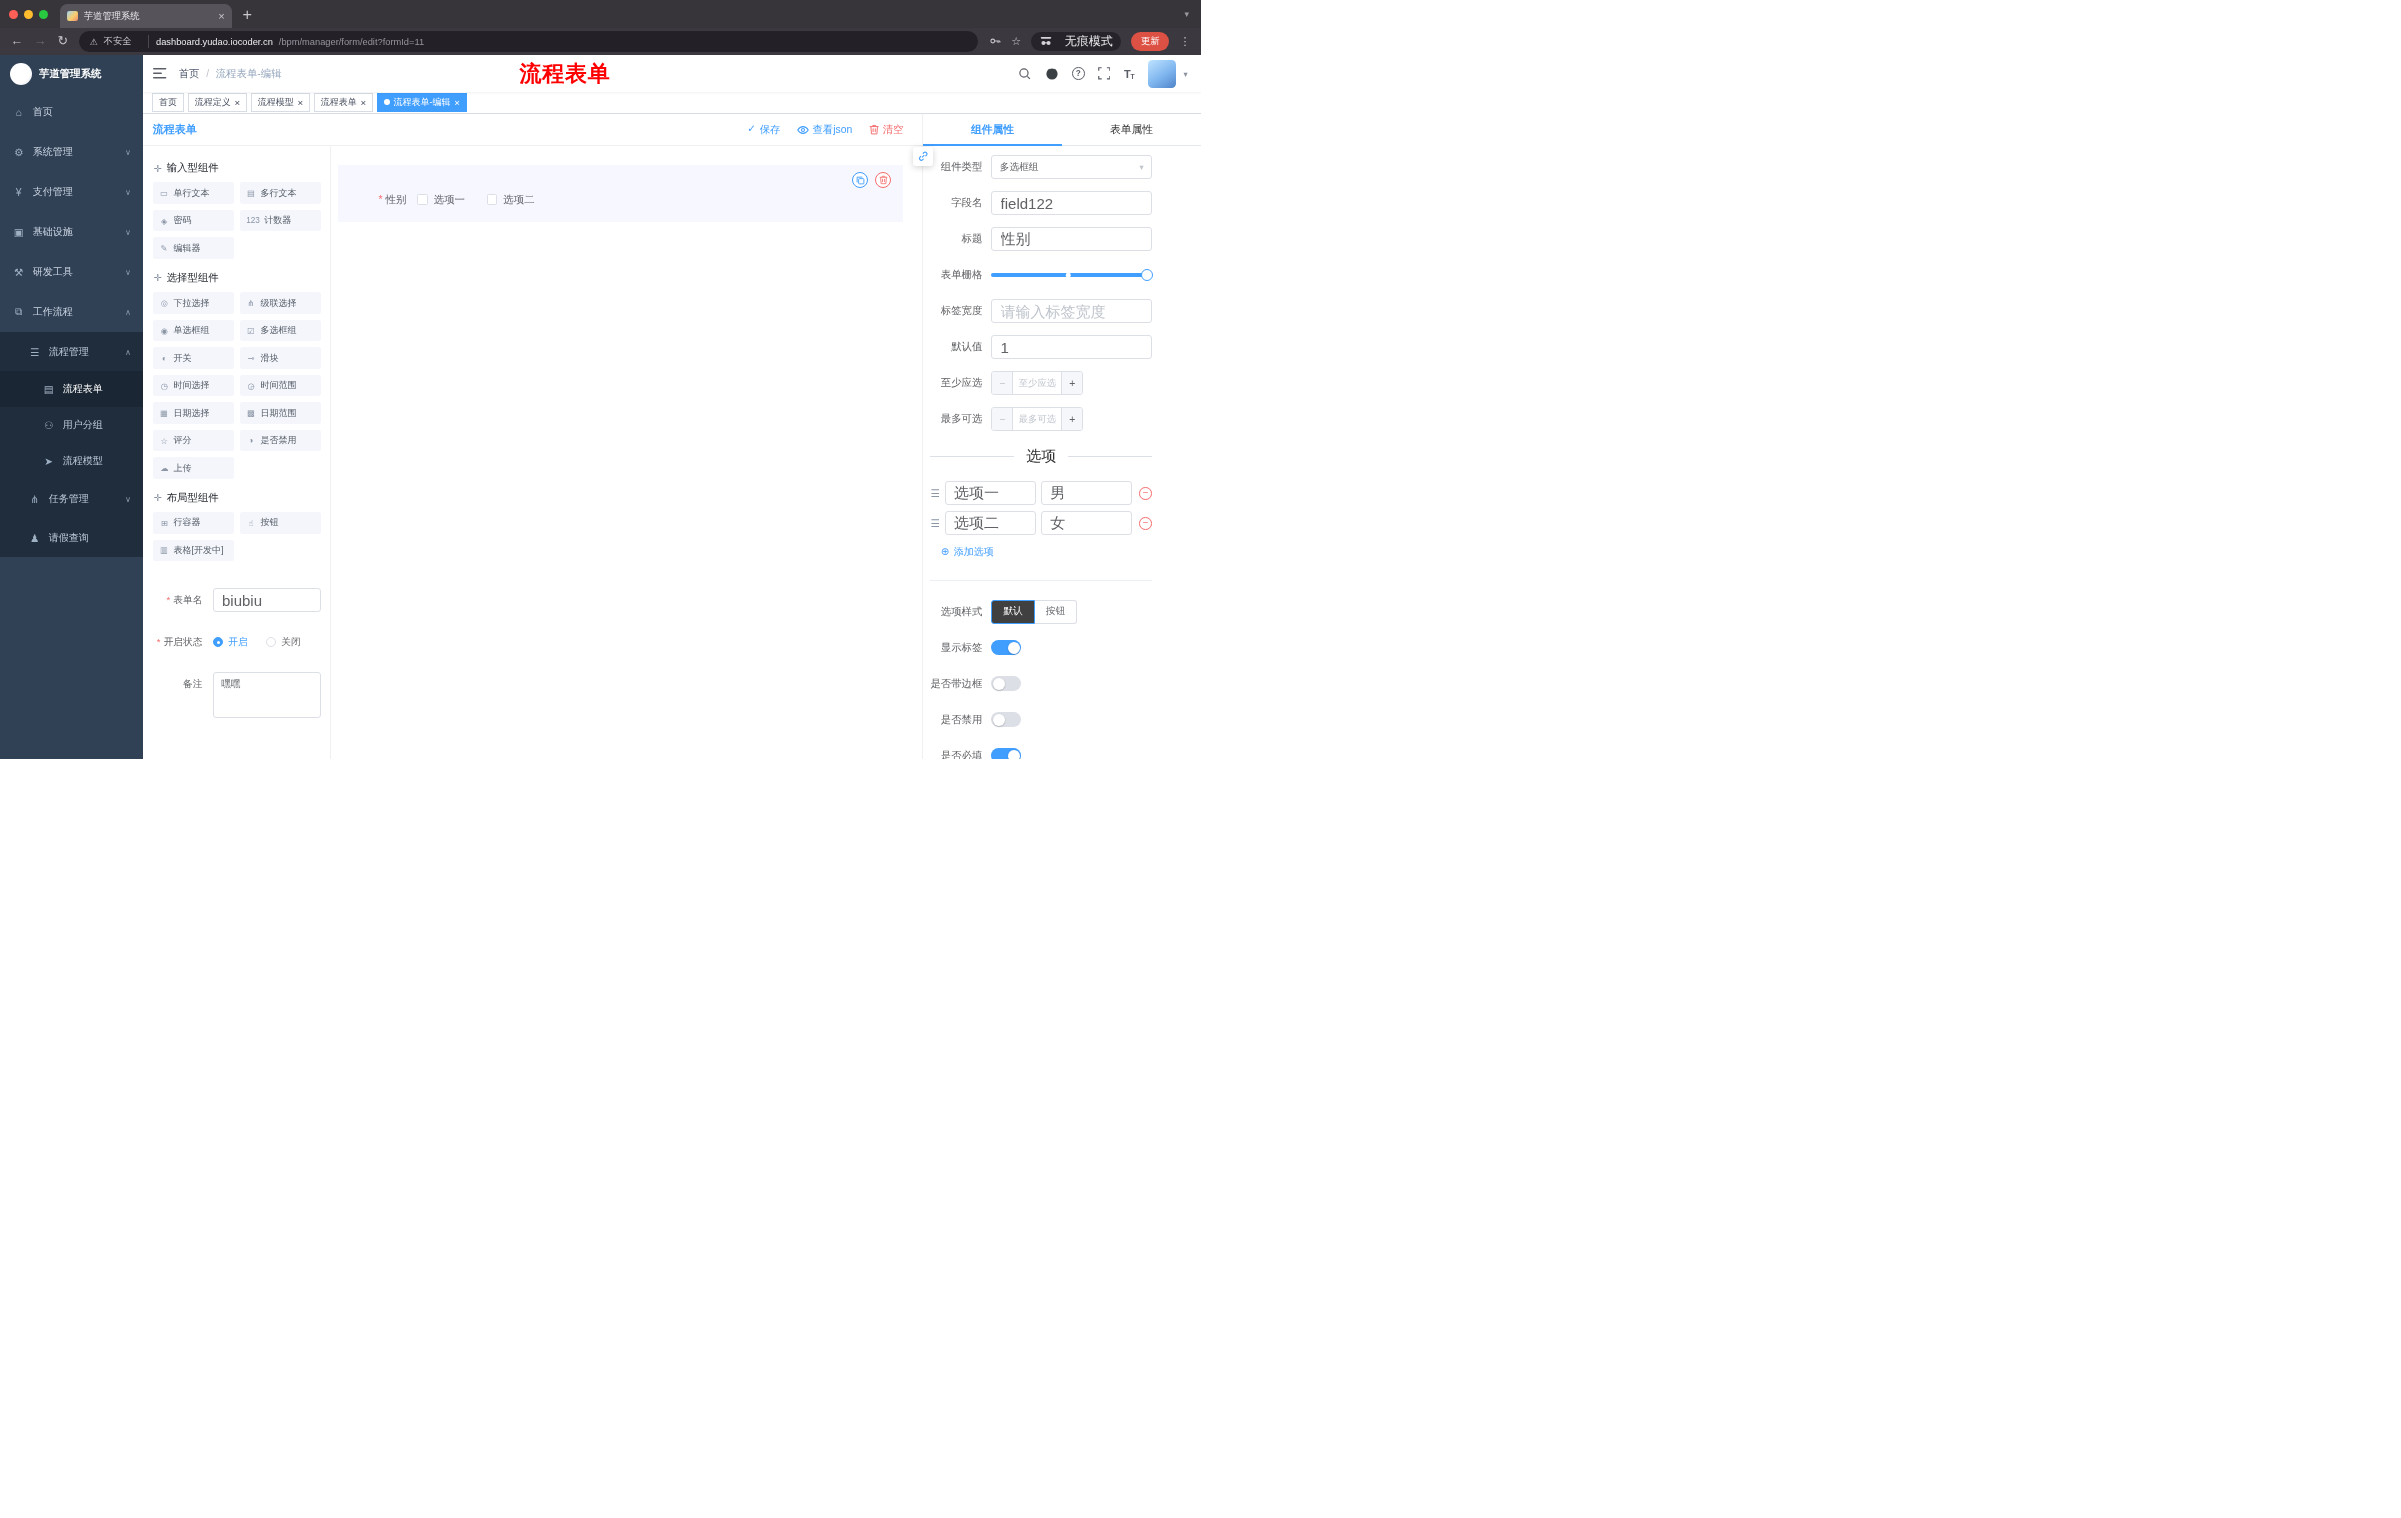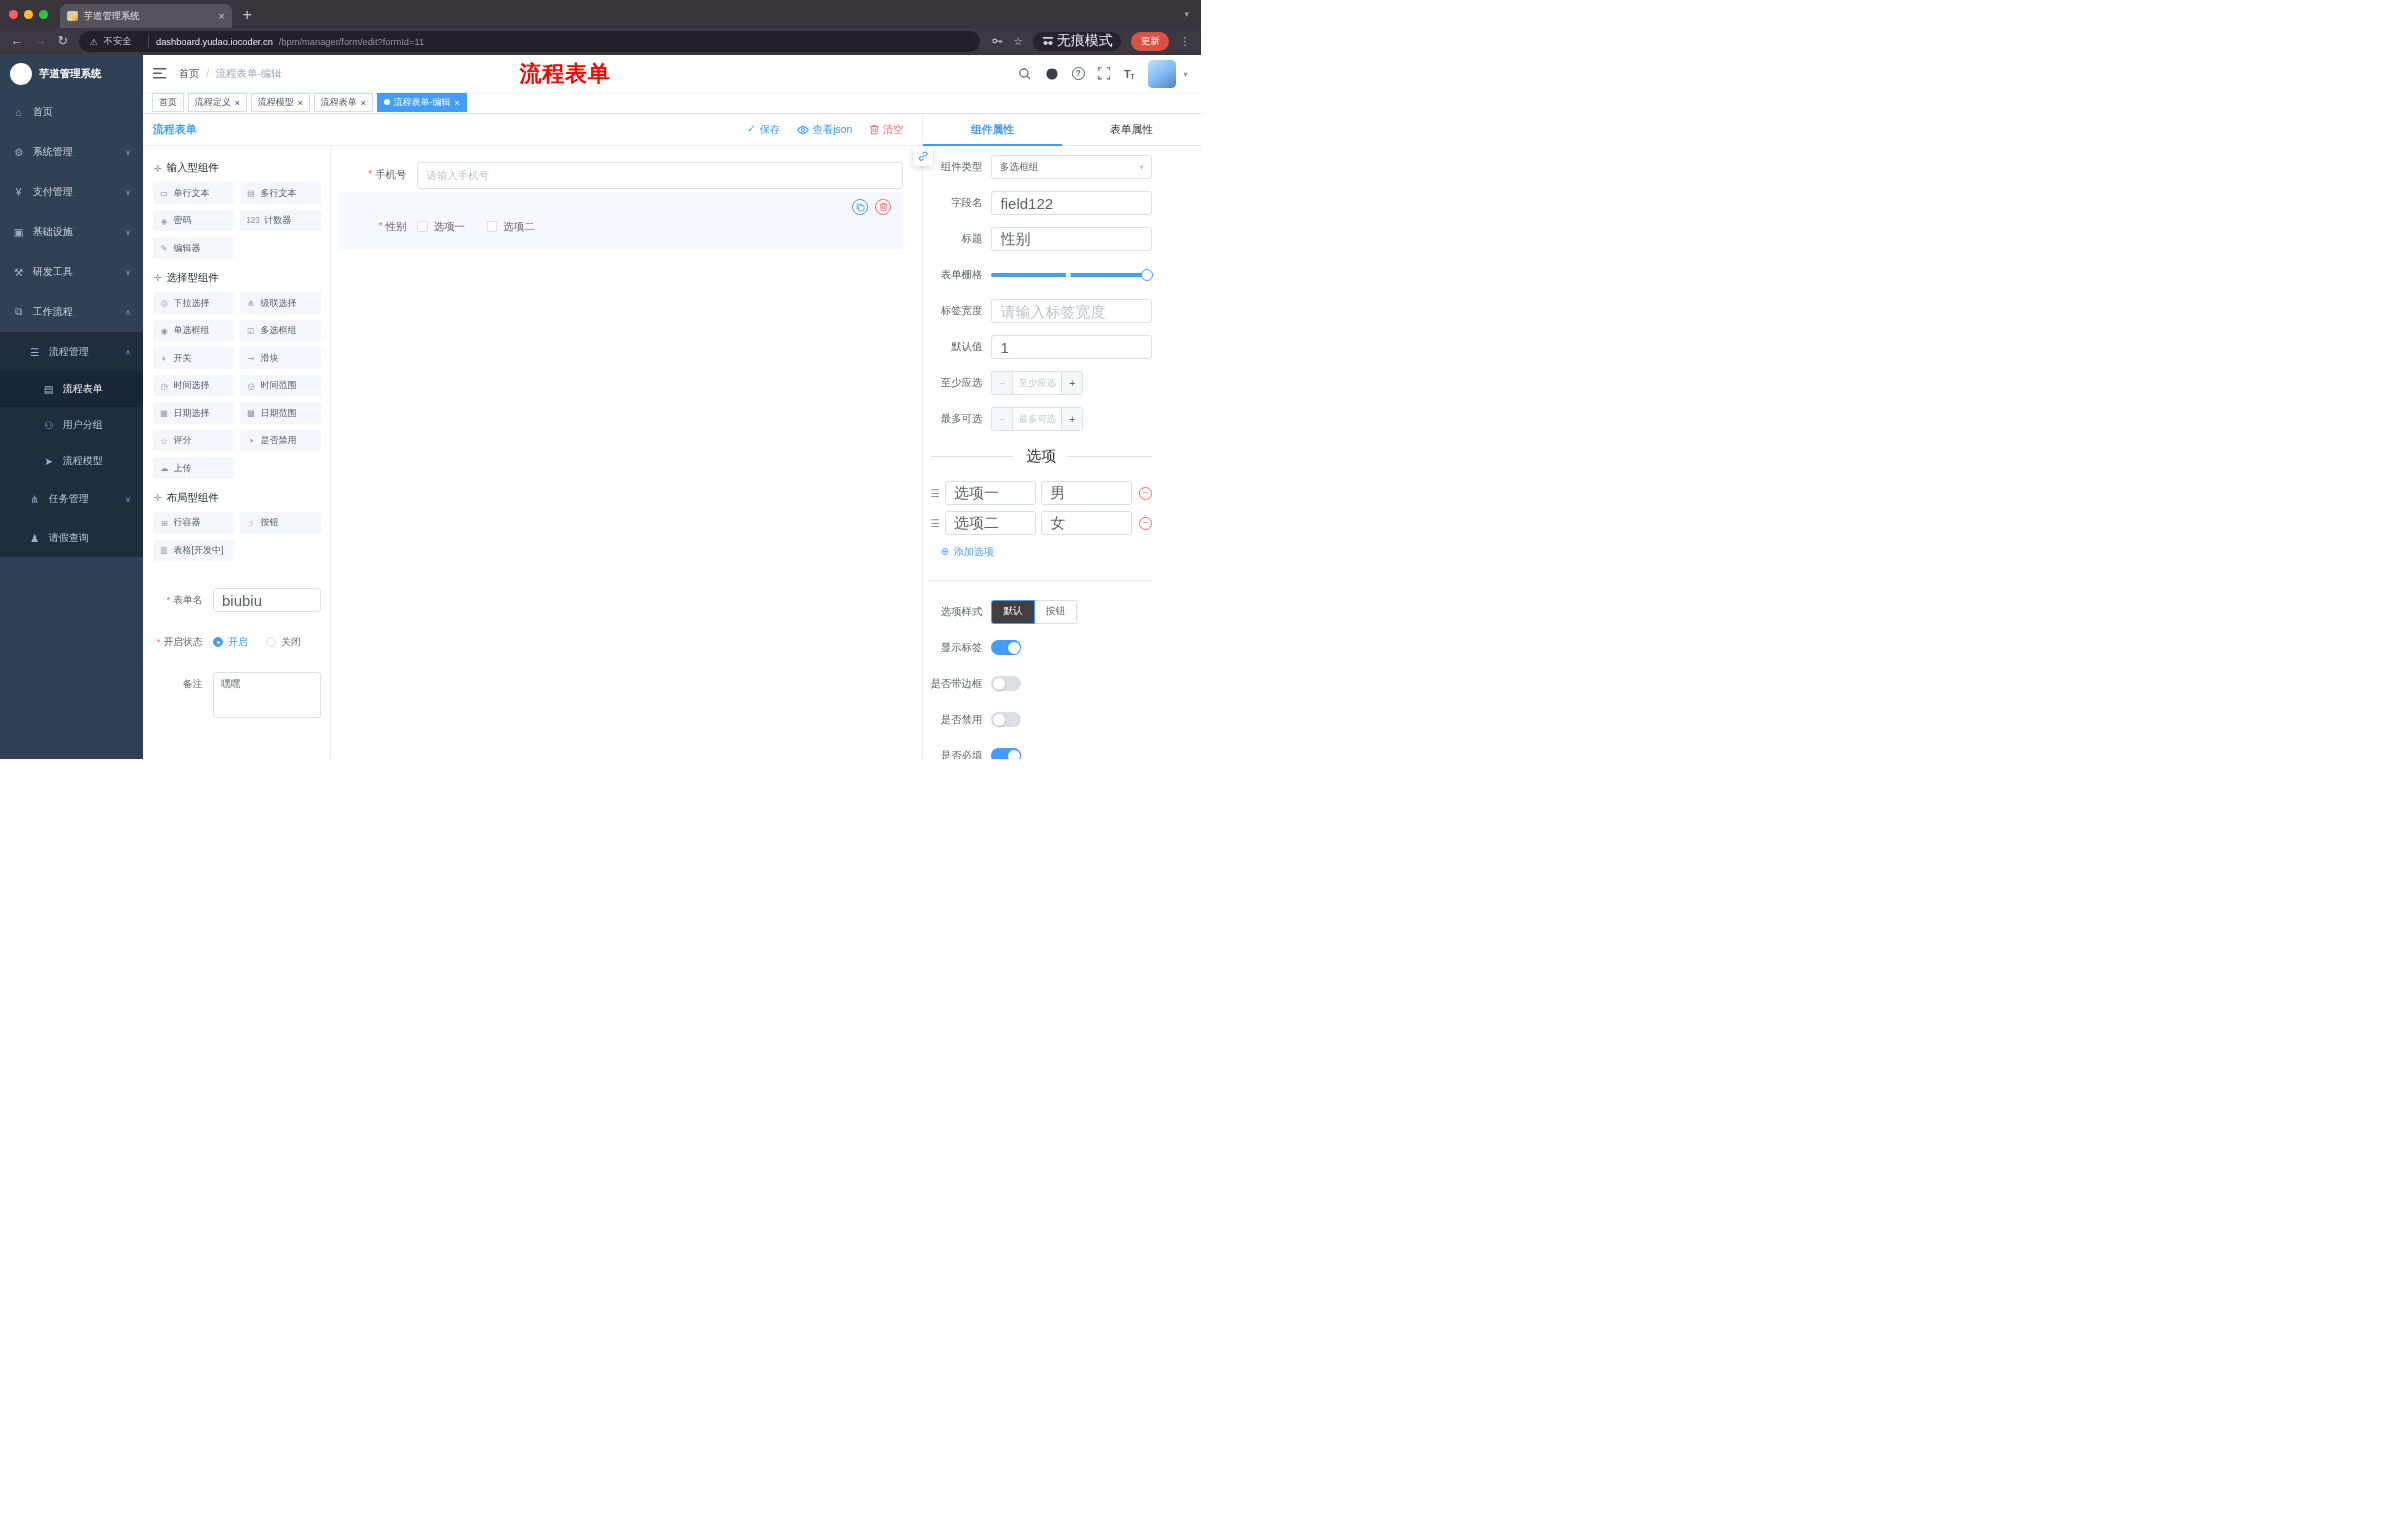--- a/index.html
+++ b/index.html
@@ -24,22 +24,22 @@
   .nav-ic{color:#c9c7cd;font-size:12.6px;cursor:pointer;line-height:1}
   .nav-ic.dim{color:#706d76}
   .urlbox{flex:1;height:21px;background:#232127;border-radius:10.4px;display:flex;align-items:center;
           padding:0 10.4px;gap:6px;font-size:9.3px;min-width:0;cursor:text}
   .warn{color:#c9c7cd;font-size:9px}
   .notsecure{color:#c9c7cd;padding-right:16px;border-right:0.7px solid #4a474f}
   .url-host{color:#ececee;margin-left:1.5px}
   .url-path{color:#97949e}
   .addr-right{display:flex;align-items:center;gap:10.4px}
   .star-ic{color:#c9c7cd;font-size:11px;cursor:pointer}
-  .incog{height:19.3px;background:#26242a;border-radius:9.7px;display:flex;align-items:center;gap:3px;
-         padding:0 8.2px;color:#ececee;font-size:14px}
+  .incog{height:19.3px;background:#26242a;border-radius:9.7px;display:flex;align-items:center;gap:13px;
+         padding:0 8.2px;color:#ececee;font-size:12px}
   .update-pill{height:19.3px;background:#dd5144;border-radius:9.7px;display:flex;align-items:center;
                padding:0 9.7px;color:#fff;font-size:9.3px;cursor:pointer}
   .kebab{color:#c9c7cd;font-size:11px;cursor:pointer}
 
   
   .app{display:flex;height:704px}
   .sidebar{width:143px;background:#304156;flex-shrink:0;font-size:10px;color:#cdd6e3;overflow:hidden}
   .logo-row{height:37px;display:flex;align-items:center;gap:7.4px;padding:0 9.7px;cursor:pointer}
   .logo-avatar{width:22px;height:22px;border-radius:50%;background:radial-gradient(circle at 35% 35%,#ffffff 60%,#d8dee6 100%);flex-shrink:0}
   .logo-title{color:#fff;font-weight:700;font-size:10.4px;white-space:nowrap}
@@ -515,24 +515,20 @@
                 </div>
               </div>
               <div class="pf-row">
                 <label class="pf-label"><span>备注</span></label>
                 <div class="pf-ctl"><textarea class="el-textarea" style="">嘿嘿</textarea></div>
               </div>
             </div>
           </div>
 
           <div class="canvas">
-            <div class="widget">
-              <label class="w-label"><span class="star">*</span><span>手机号</span></label>
-              <input class="el-input lg" placeholder="请输入手机号" style="">
-            </div>
             <div class="widget selected">
               <span class="w-act w-copy">
                 <svg width="9" height="9" viewBox="0 0 12 12" fill="none" stroke="#409eff" stroke-width="1.2">
                     <rect x="3.5" y="3.5" width="7" height="7" rx="1"></rect>
                     <path d="M8.5 1.5h-7v7"></path>
                   </svg>
               </span>
               <span class="w-act w-del">
                 <svg width="9" height="9.7" viewBox="0 0 14 15" fill="none" stroke="currentColor" stroke-width="1.3">
                     <path d="M1 3.5h12"></path>

